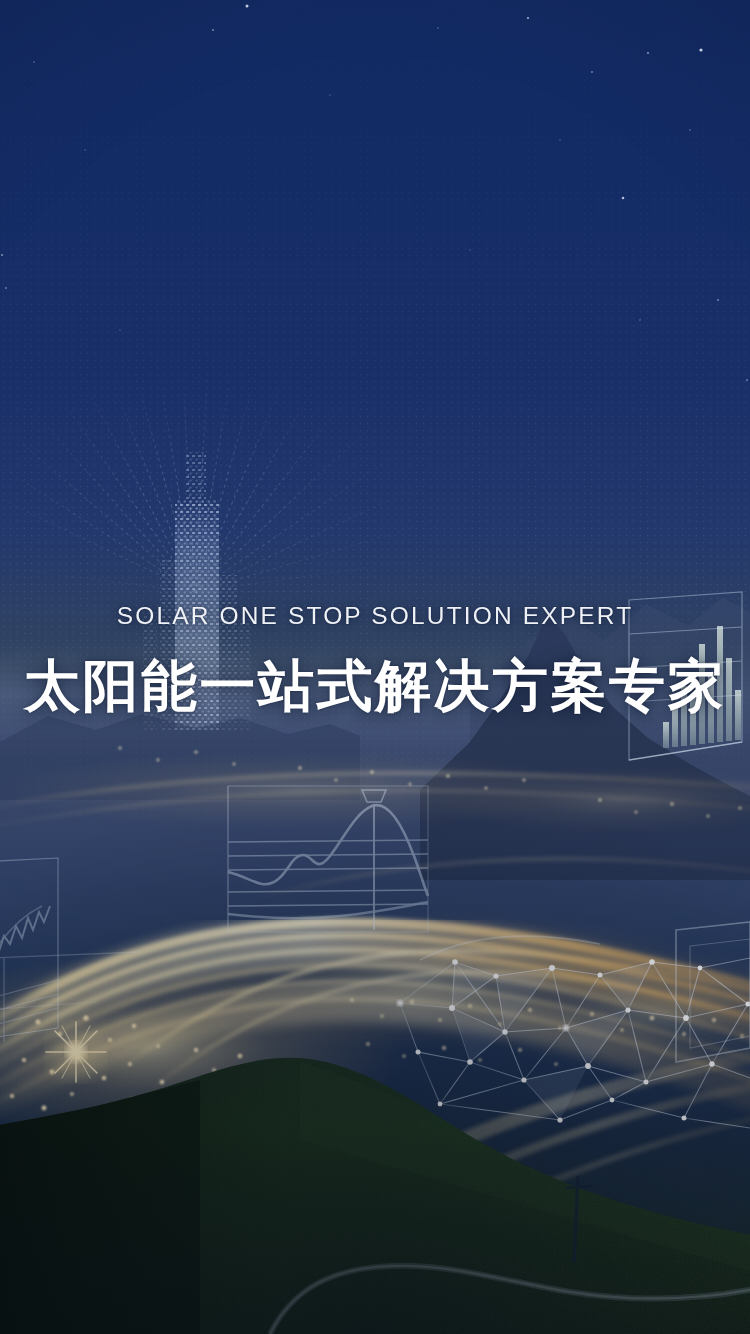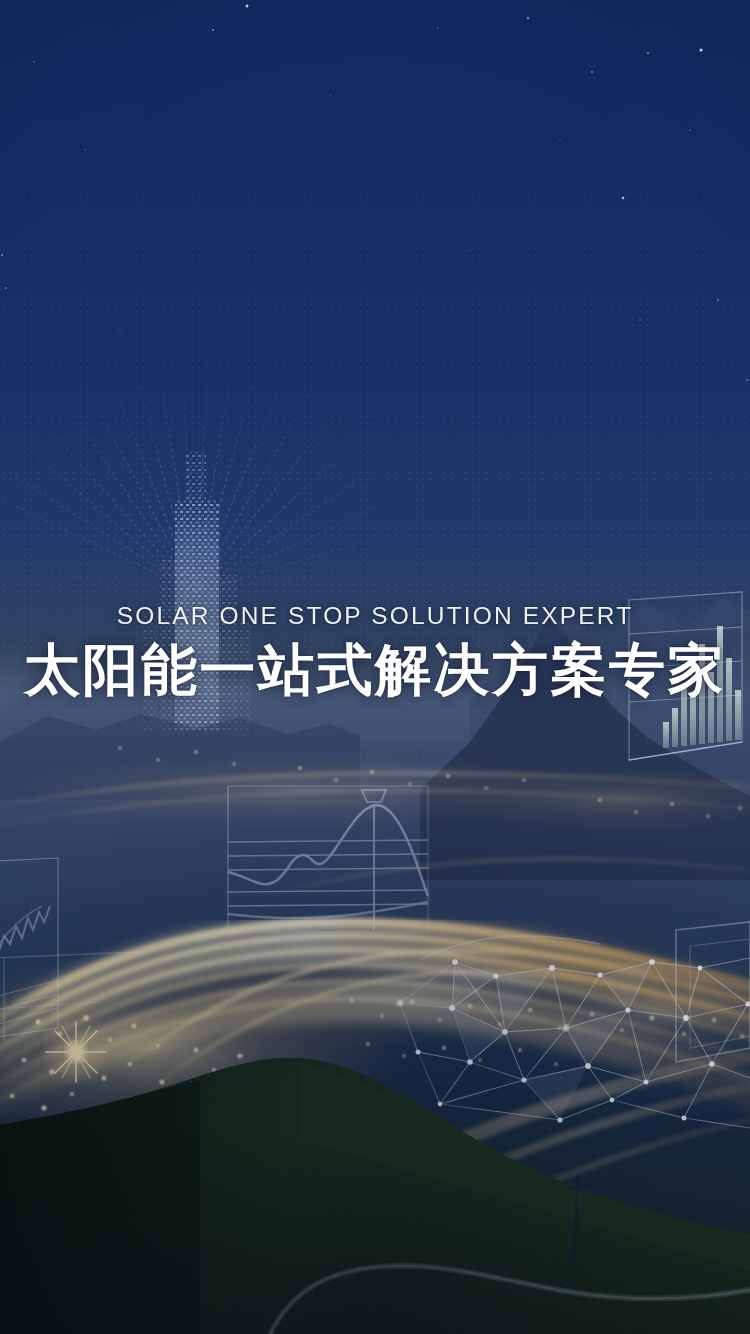--- a/index.html
+++ b/index.html
@@ -96,21 +96,21 @@
     font-size: 24.5px;
     font-weight: 400;
     letter-spacing: 2.15px;
     line-height: 1;
     white-space: nowrap;
     text-shadow: 0 1px 10px rgba(8,18,42,0.60), 0 0 2px rgba(10,20,45,0.5);
   }
 
   #headline {
     display: block;
-    margin-top: 12px;
+    margin-top: 28px;
     color: #ffffff;
     font-size: 56px;
     font-weight: 700;
     letter-spacing: 2.5px;
     line-height: 1.05;
     white-space: nowrap;
     text-shadow: 0 2px 16px rgba(8,18,42,0.66), 0 0 3px rgba(10,20,45,0.45);
   }
 </style>
 </head>

